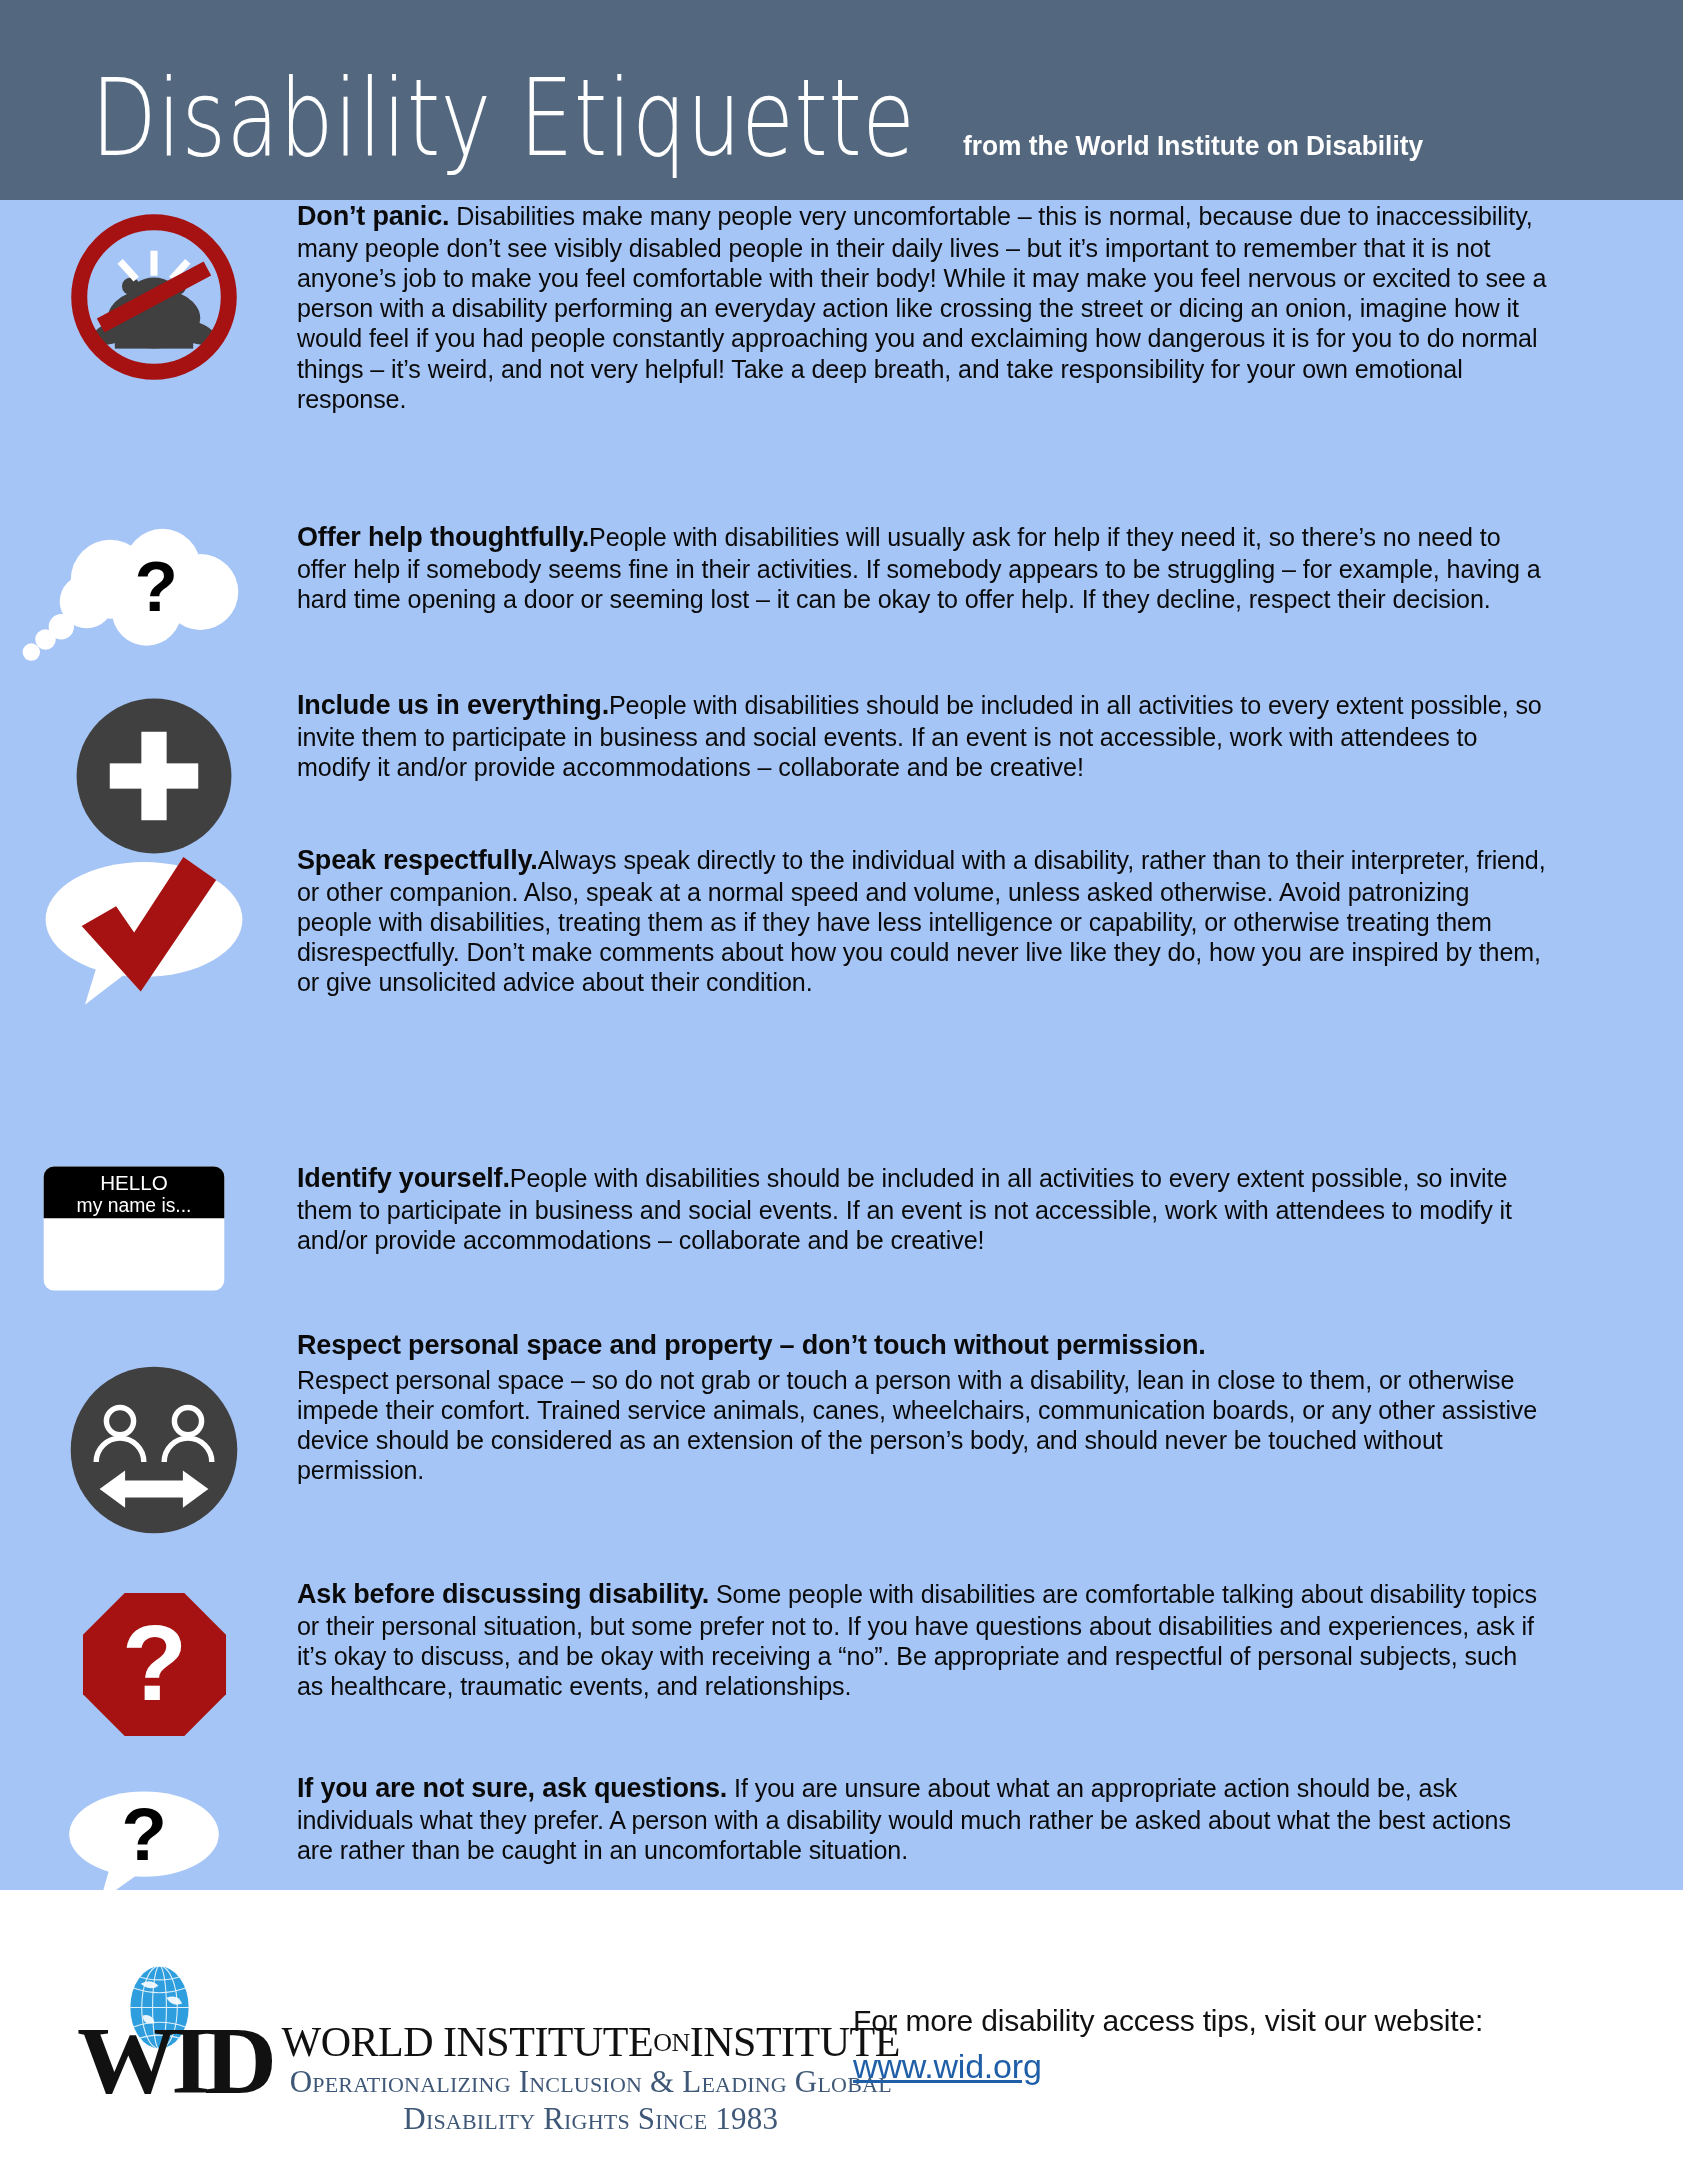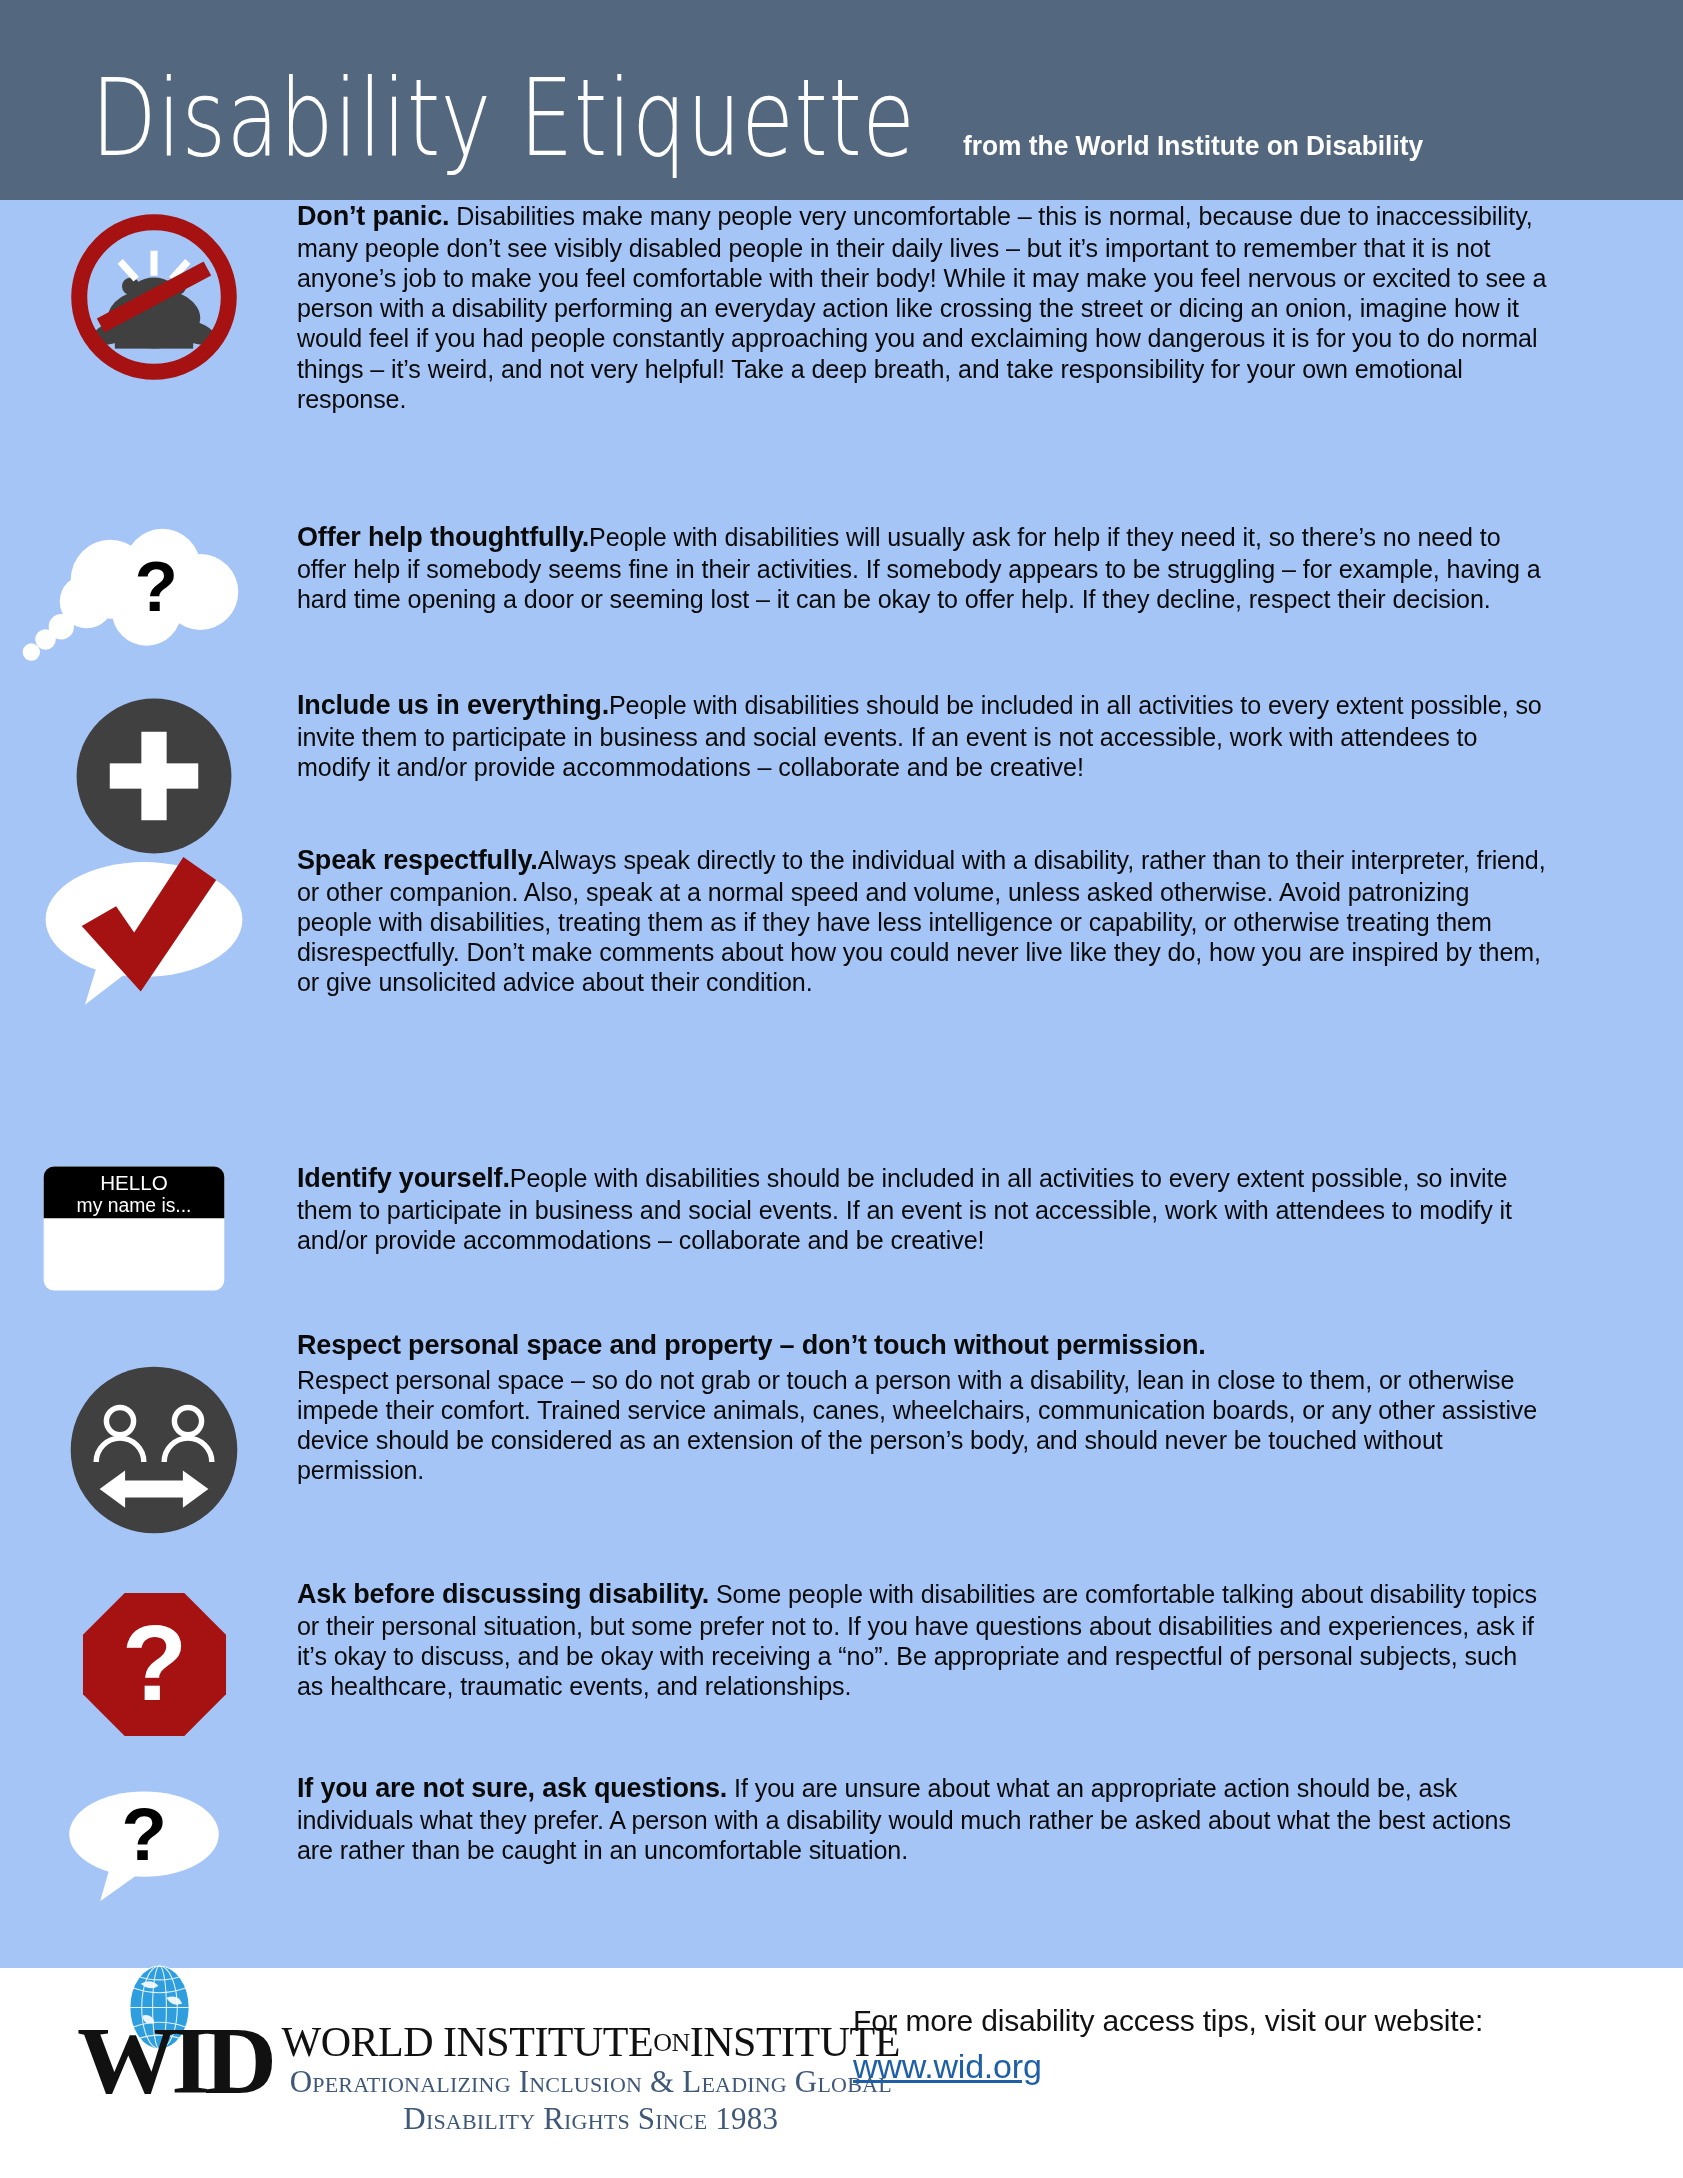--- a/index.html
+++ b/index.html
@@ -9,21 +9,21 @@
   body {
     width: 1683px;
     height: 2178px;
     background: #ffffff;
     font-family: "Liberation Sans", sans-serif;
     overflow: hidden;
   }
   #page {
     position: relative;
     width: 1683px;
-    height: 2178px;
+    height: 1890px;
     background: #a6c5f7;
   }
 
   
   #header {
     position: absolute;
     left: 0; top: 0;
     width: 1683px;
     height: 200px;
     background: #53687f;

